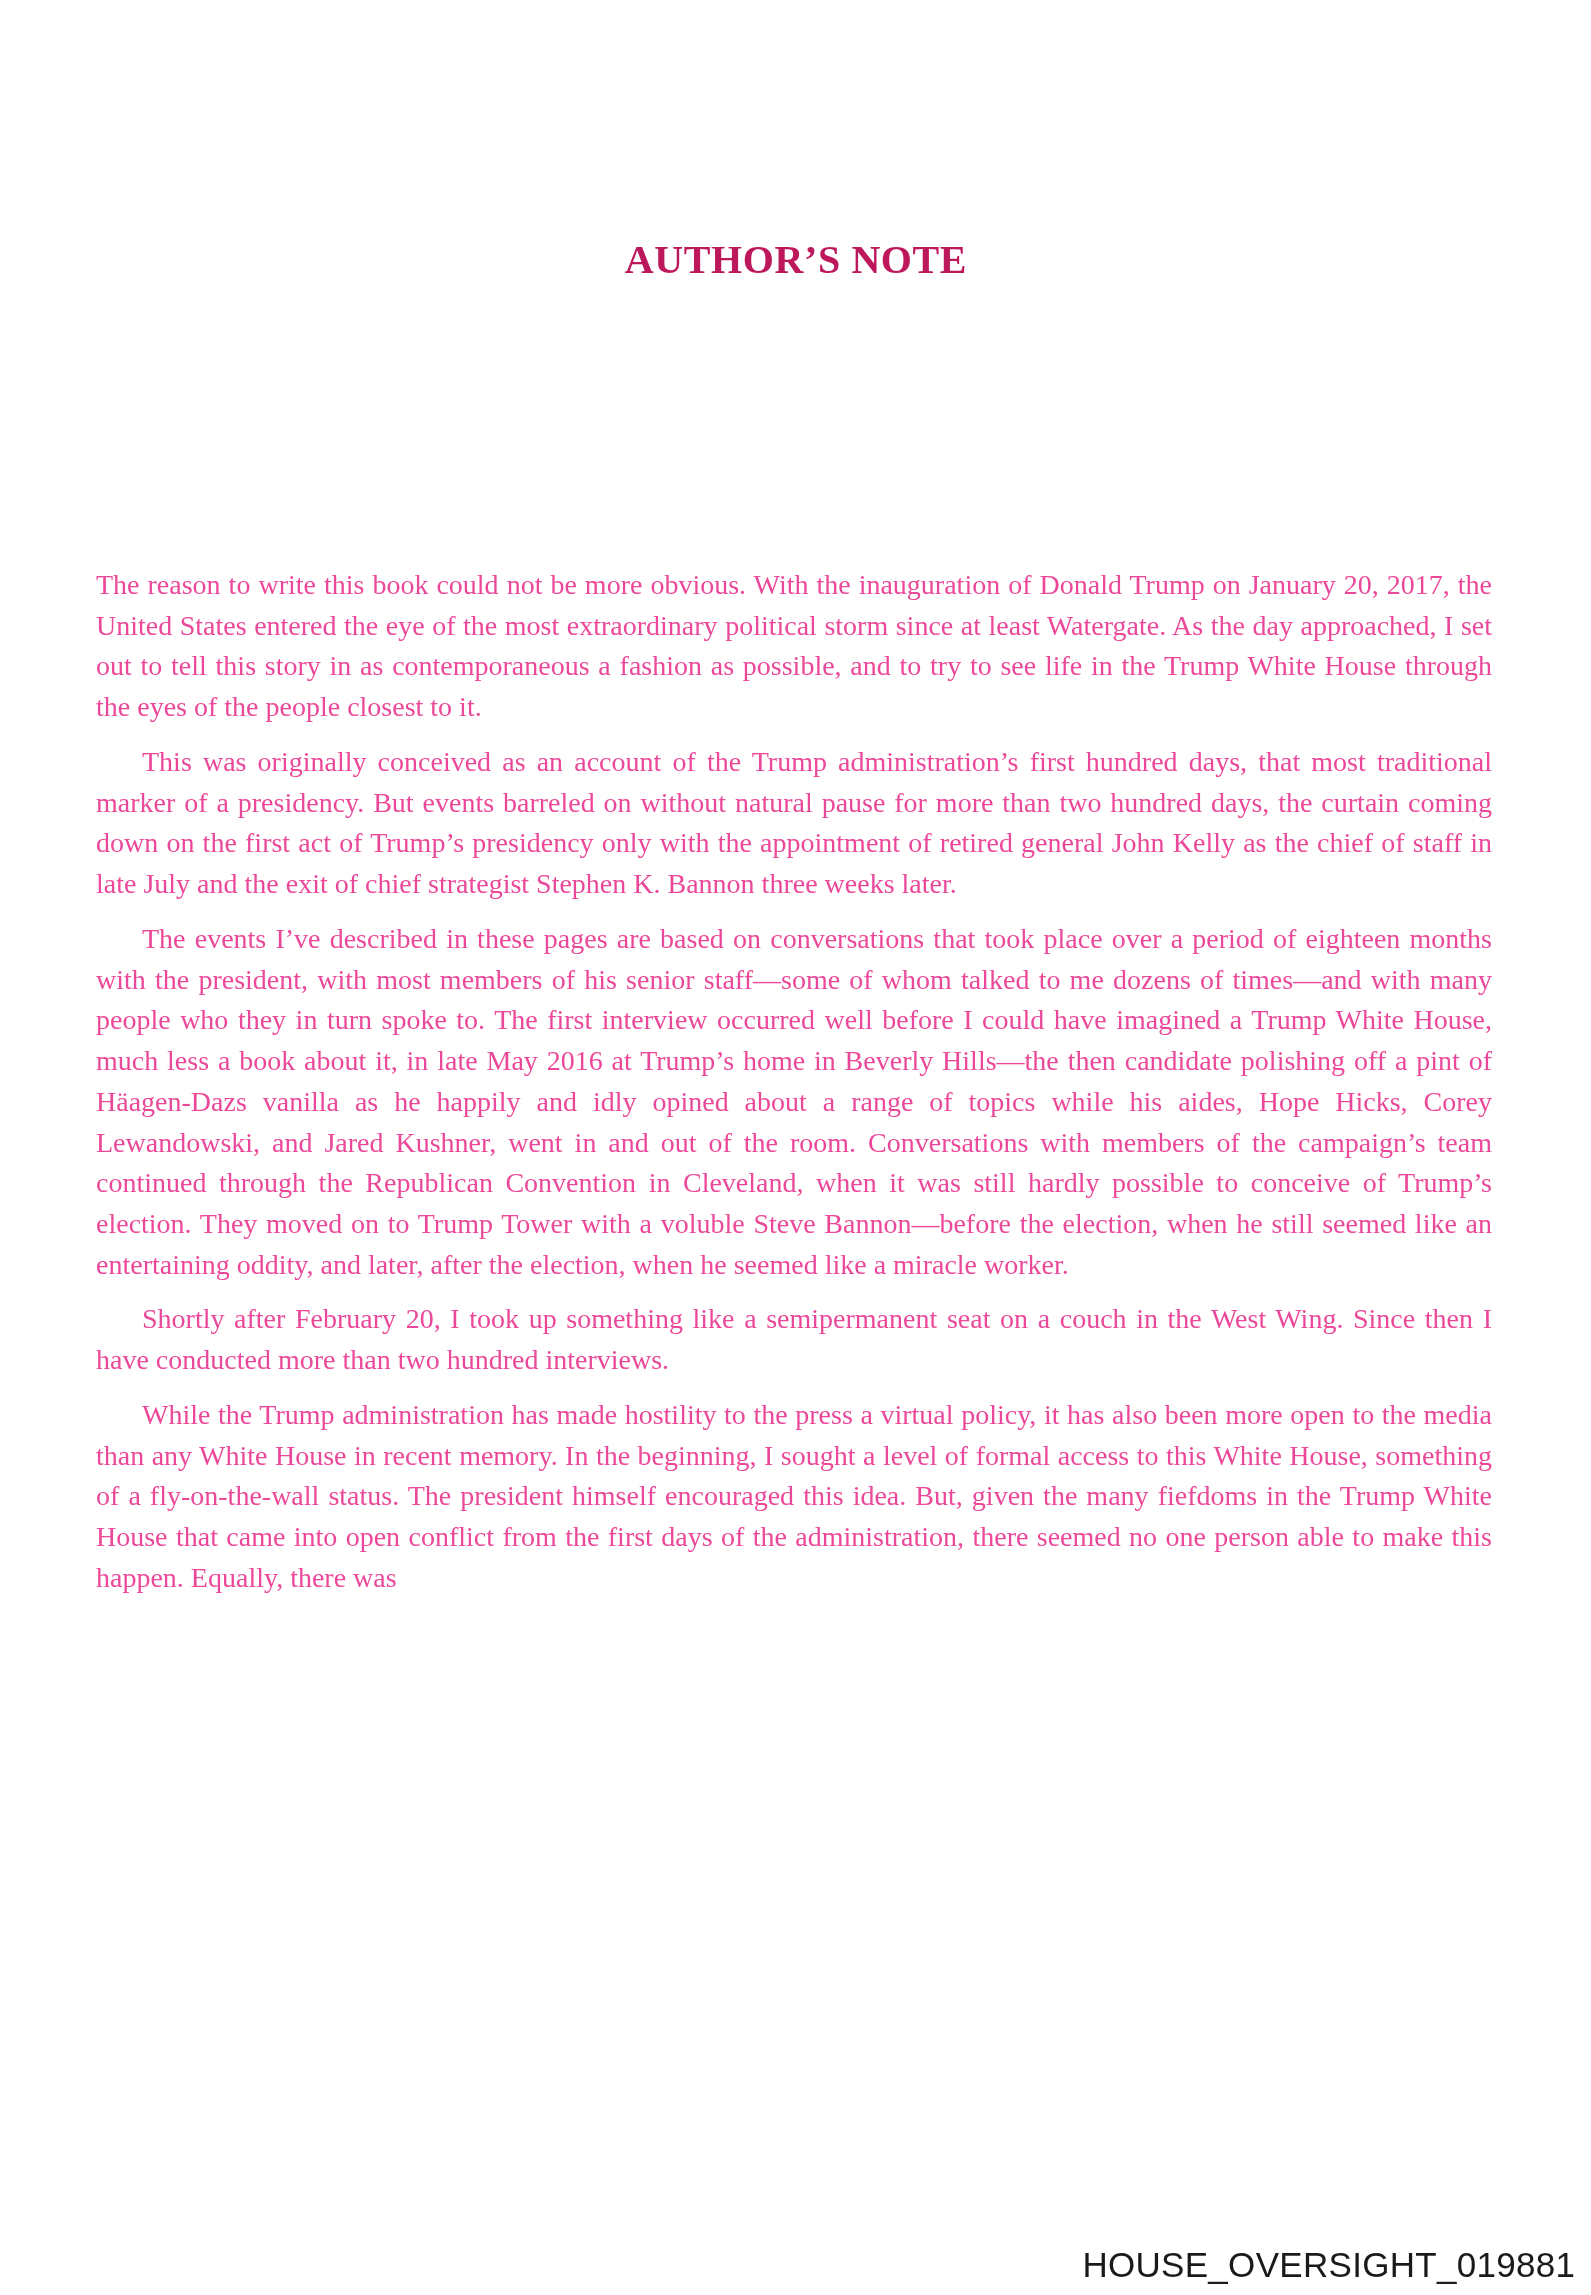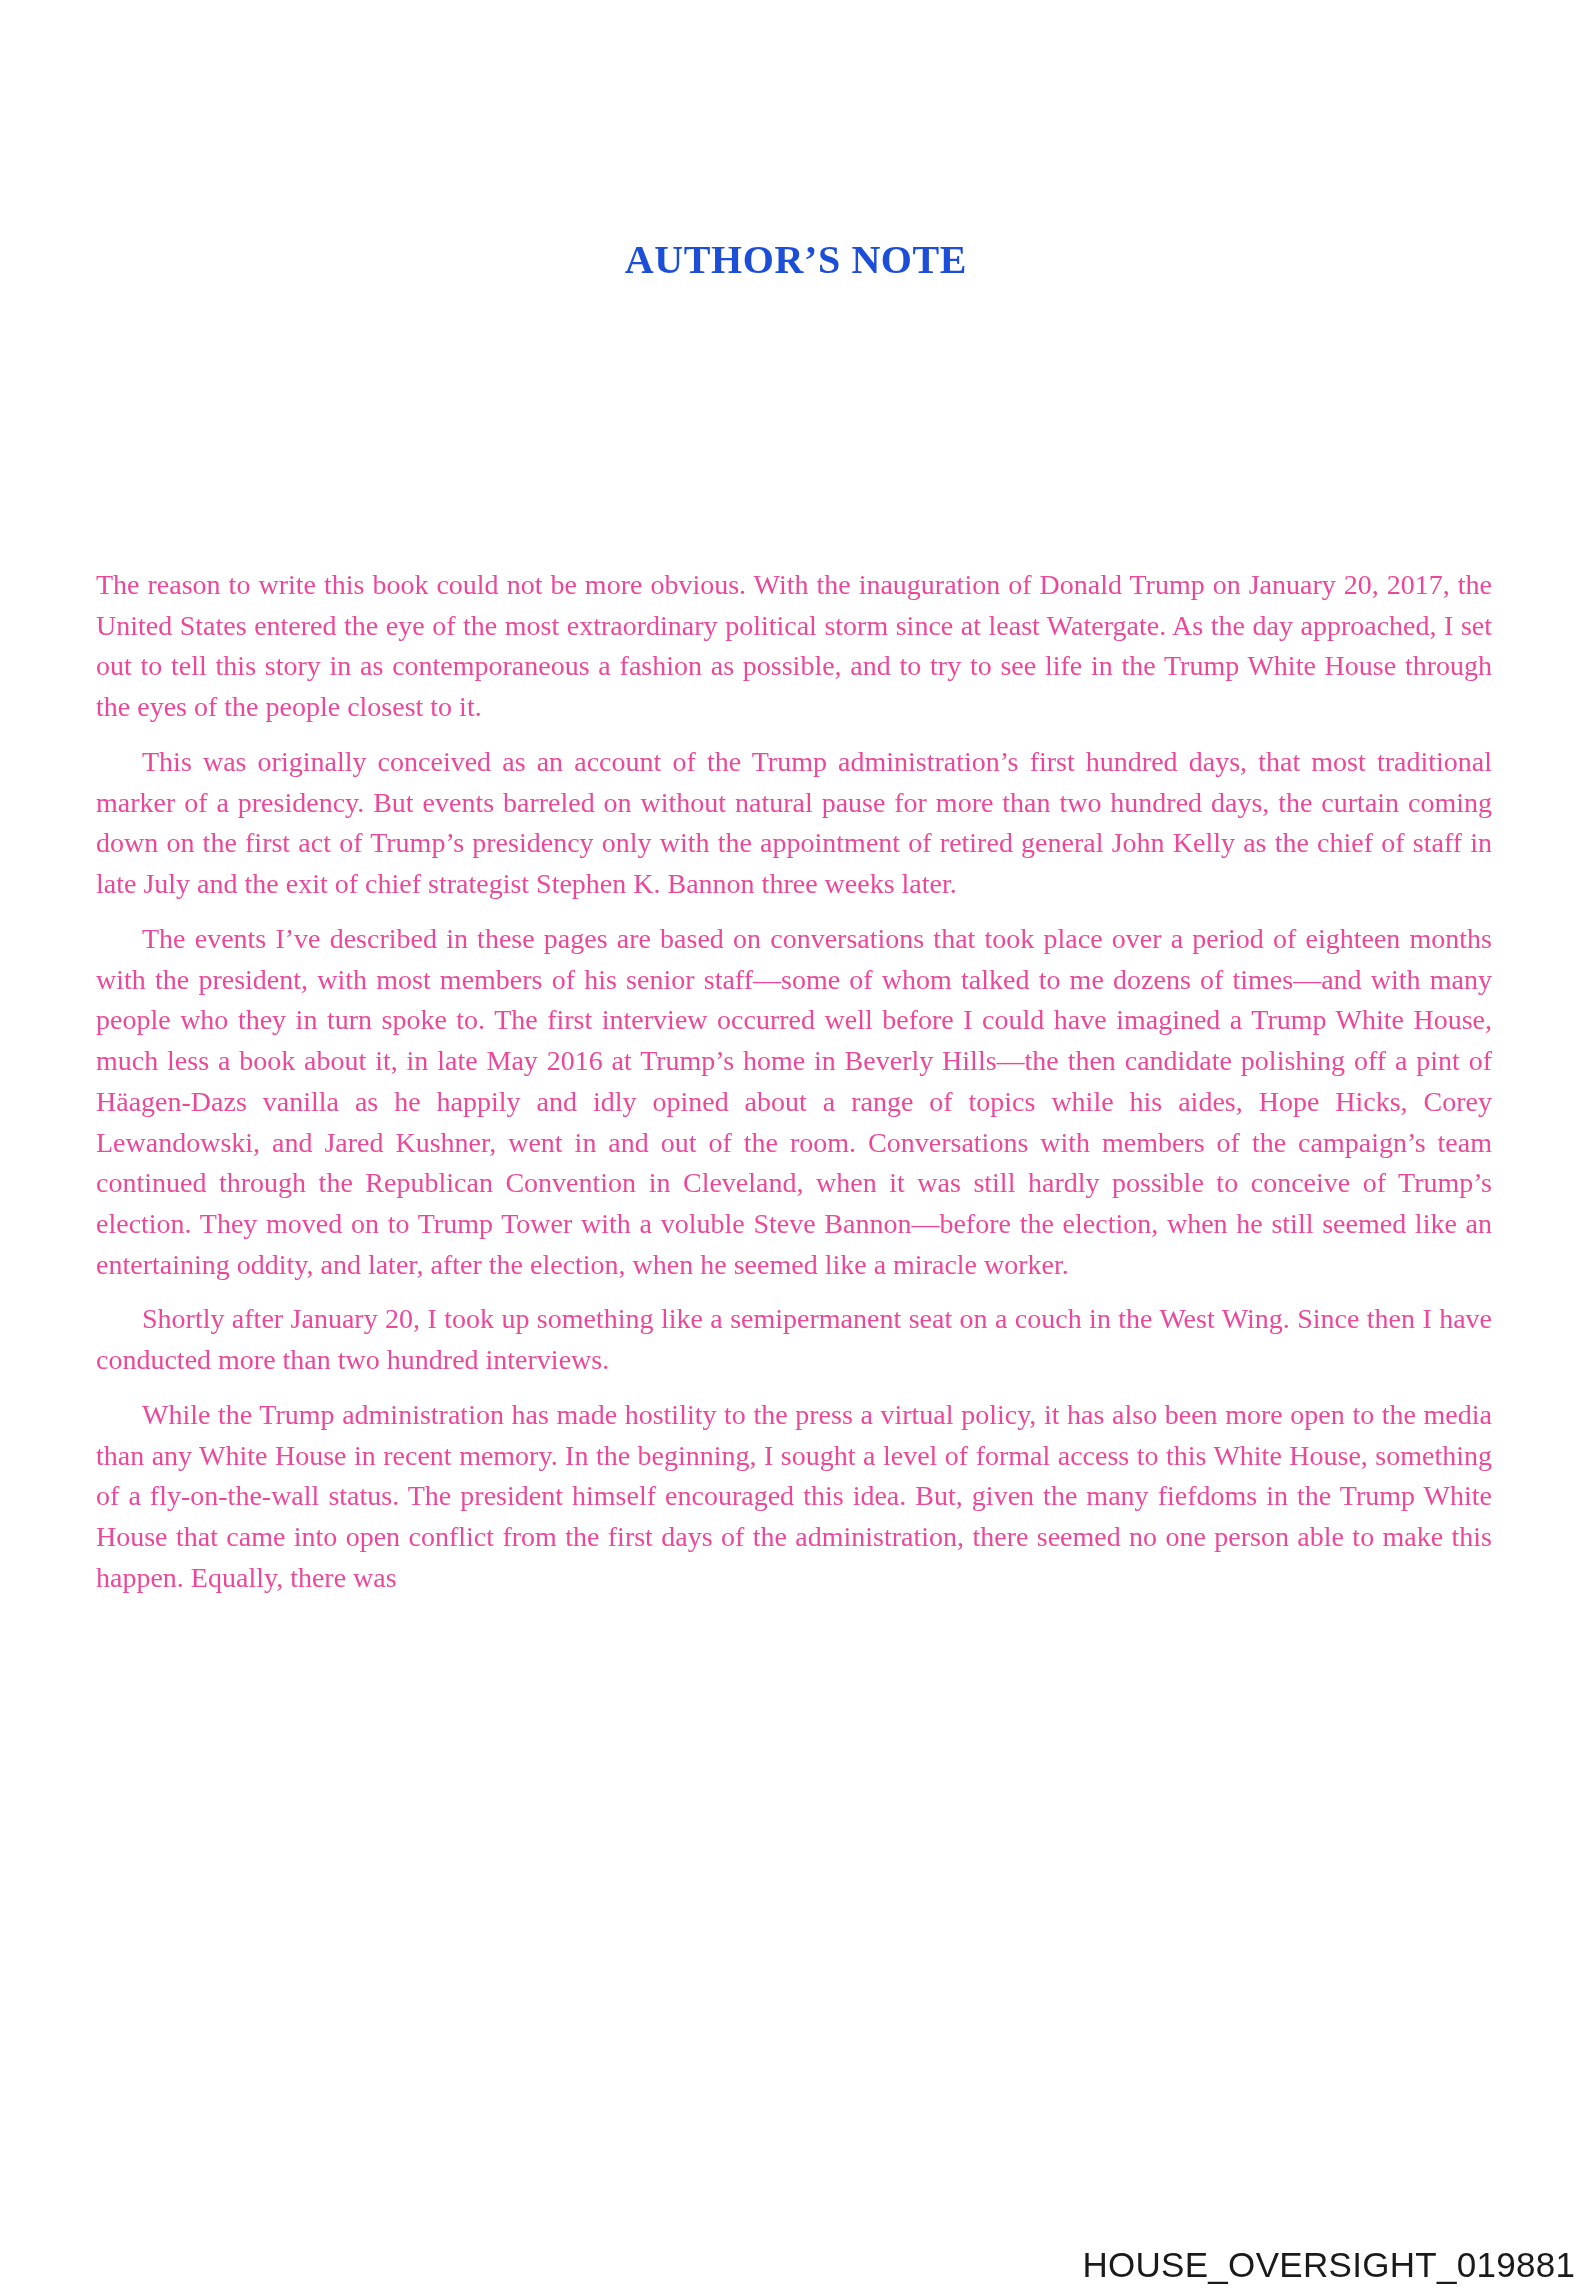--- a/index.html
+++ b/index.html
@@ -17,21 +17,21 @@
     color: #111111;
   }
   .title {
     margin: 0;
     padding-top: 236px;
     text-align: center;
     font-family: "Liberation Serif", serif;
     font-weight: bold;
     font-size: 40px;
     letter-spacing: 0.6px;
-    color: #1d4ed8;
+    color: #be185d;
   }
   .body-text {
     margin-top: 282px;
     padding-left: 96px;
     padding-right: 100px;
   }
   .para {
     margin: 0 0 14px 0;
     font-size: 28px;
     line-height: 1.455;
@@ -56,20 +56,20 @@
 <body>
 
 <div class="page">
 
   <h1 class="title">AUTHOR’S NOTE</h1>
 
   <div class="body-text">
     <p class="para">The reason to write this book could not be more obvious. With the inauguration of Donald Trump on January 20, 2017, the United States entered the eye of the most extraordinary political storm since at least Watergate. As the day approached, I set out to tell this story in as contemporaneous a fashion as possible, and to try to see life in the Trump White House through the eyes of the people closest to it.</p>
     <p class="para indent">This was originally conceived as an account of the Trump administration’s first hundred days, that most traditional marker of a presidency. But events barreled on without natural pause for more than two hundred days, the curtain coming down on the first act of Trump’s presidency only with the appointment of retired general John Kelly as the chief of staff in late July and the exit of chief strategist Stephen K. Bannon three weeks later.</p>
     <p class="para indent">The events I’ve described in these pages are based on conversations that took place over a period of eighteen months with the president, with most members of his senior staff—some of whom talked to me dozens of times—and with many people who they in turn spoke to. The first interview occurred well before I could have imagined a Trump White House, much less a book about it, in late May 2016 at Trump’s home in Beverly Hills—the then candidate polishing off a pint of Häagen-Dazs vanilla as he happily and idly opined about a range of topics while his aides, Hope Hicks, Corey Lewandowski, and Jared Kushner, went in and out of the room. Conversations with members of the campaign’s team continued through the Republican Convention in Cleveland, when it was still hardly possible to conceive of Trump’s election. They moved on to Trump Tower with a voluble Steve Bannon—before the election, when he still seemed like an entertaining oddity, and later, after the election, when he seemed like a miracle worker.</p>
-    <p class="para indent">Shortly after January 20, I took up something like a semipermanent seat on a couch in the West Wing. Since then I have conducted more than two hundred interviews.</p>
+    <p class="para indent">Shortly after February 20, I took up something like a semipermanent seat on a couch in the West Wing. Since then I have conducted more than two hundred interviews.</p>
     <p class="para indent">While the Trump administration has made hostility to the press a virtual policy, it has also been more open to the media than any White House in recent memory. In the beginning, I sought a level of formal access to this White House, something of a fly-on-the-wall status. The president himself encouraged this idea. But, given the many fiefdoms in the Trump White House that came into open conflict from the first days of the administration, there seemed no one person able to make this happen. Equally, there was</p>
   </div>
 
   <div class="footer-stamp">HOUSE_OVERSIGHT_019881</div>
 
 </div>
 
 
 </body></html>

